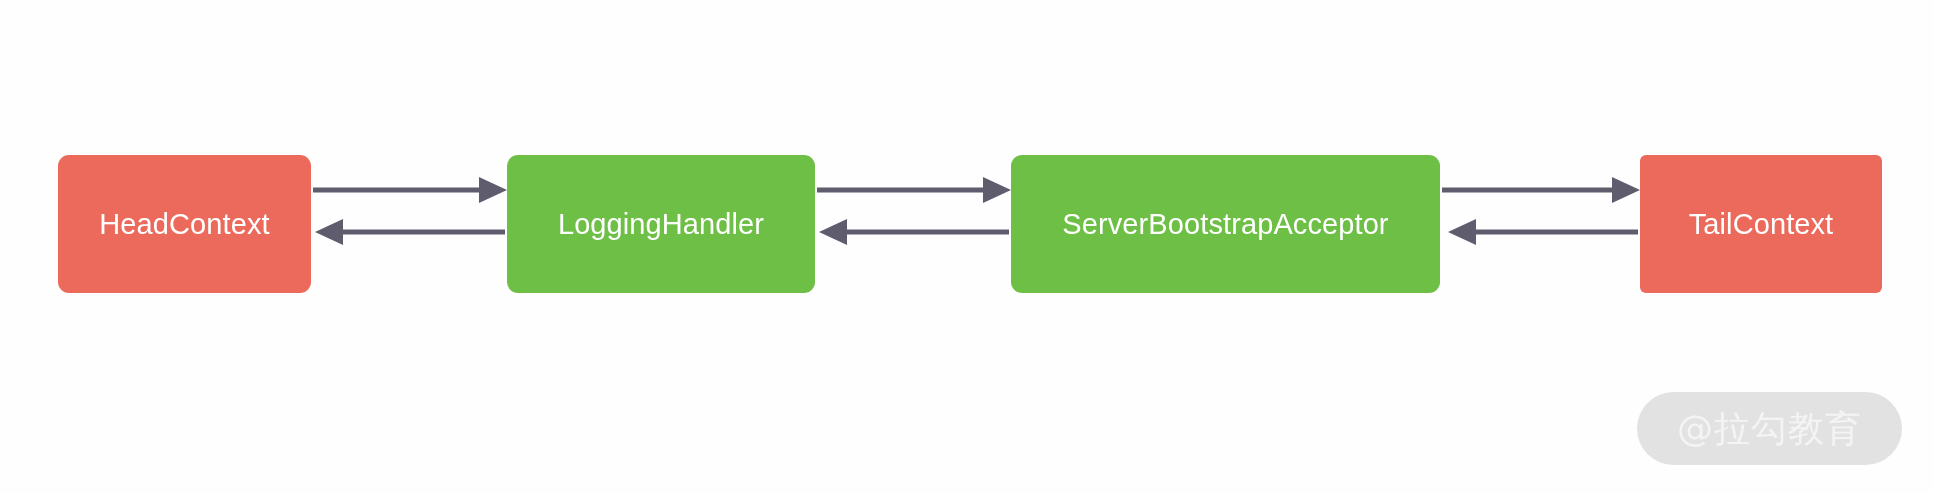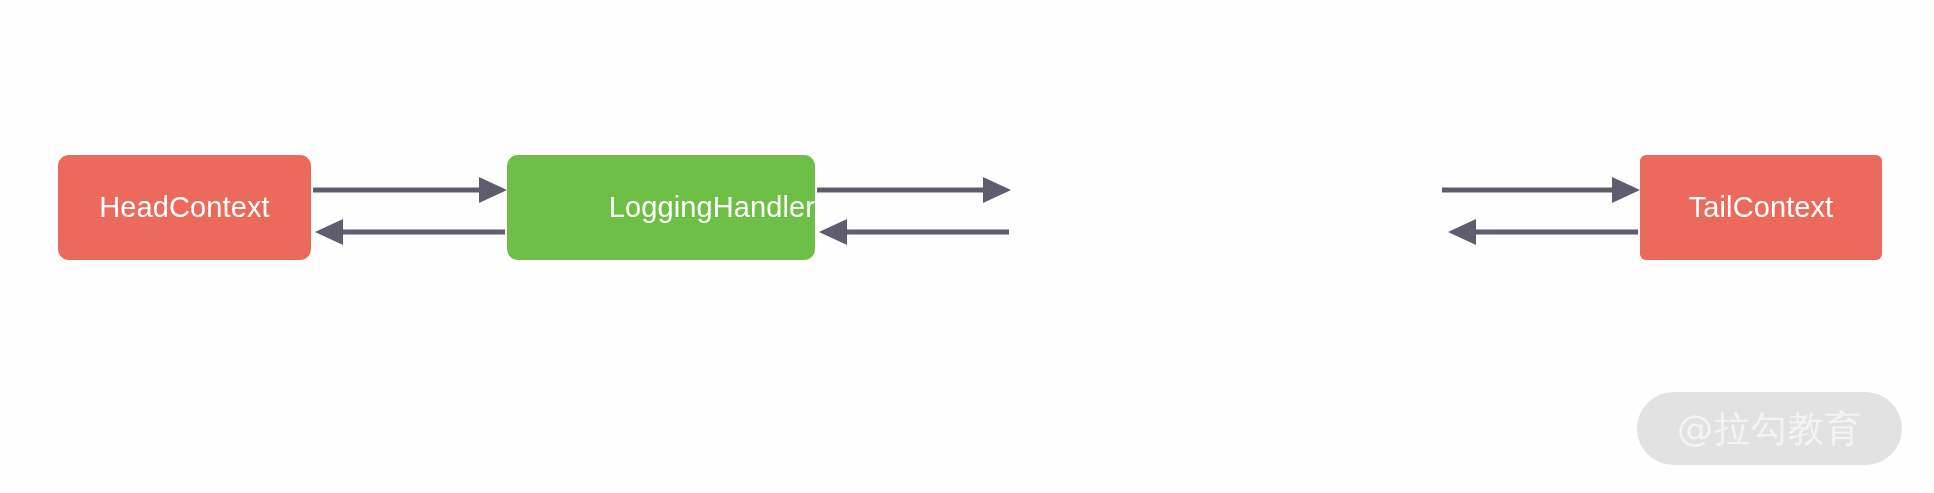--- a/index.html
+++ b/index.html
@@ -18,38 +18,38 @@
     position: relative;
     width: 1934px;
     height: 493px;
     background: #fefefe;
   }
 
   
   .node {
     position: absolute;
     top: 155px;
-    height: 105px;
+    height: 138px;
     border-radius: 11px;
     display: flex;
     align-items: center;
     justify-content: center;
     box-sizing: border-box;
   }
   .node-label {
     color: #ffffff;
     font-size: 29px;
     font-weight: 400;
     letter-spacing: 0.1px;
     line-height: 1;
     white-space: nowrap;
     font-family: "Liberation Sans", "DejaVu Sans", sans-serif;
   }
   .node-head   { left: 58px;   width: 253px; background: #ec6a5c; }
-  .node-log    { left: 507px;  width: 308px; background: #6ebf46; justify-content: flex-end; }
+  .node-log    { left: 507px;  width: 308px; background: #6ebf46; }
   .node-accept { left: 1011px; width: 429px; background: #6ebf46; }
   .node-tail   { left: 1640px; width: 242px; background: #ec6a5c; border-radius: 6px; }
 
   
   .arrow-svg {
     position: absolute;
     left: 0;
     top: 0;
     width: 1934px;
     height: 493px;
@@ -118,20 +118,23 @@
   </svg>
 
   <div class="node node-head">
     <span class="node-label">HeadContext</span>
   </div>
 
   <div class="node node-log">
     <span class="node-label">LoggingHandler</span>
   </div>
 
+  <div class="node node-accept">
+    <span class="node-label">ServerBootstrapAcceptor</span>
+  </div>
 
   <div class="node node-tail">
     <span class="node-label">TailContext</span>
   </div>
 
   <div id="watermark">
     <span class="wm-text">@拉勾教育</span>
   </div>
 
 </div>

